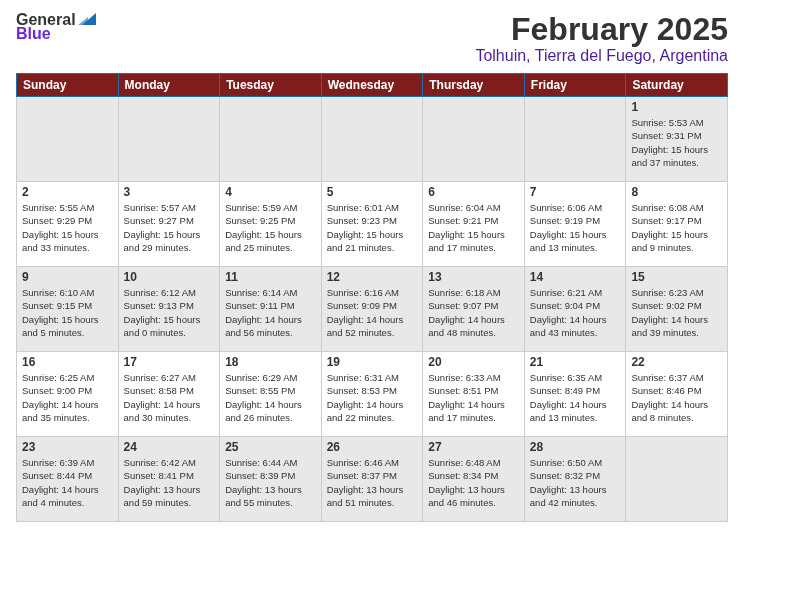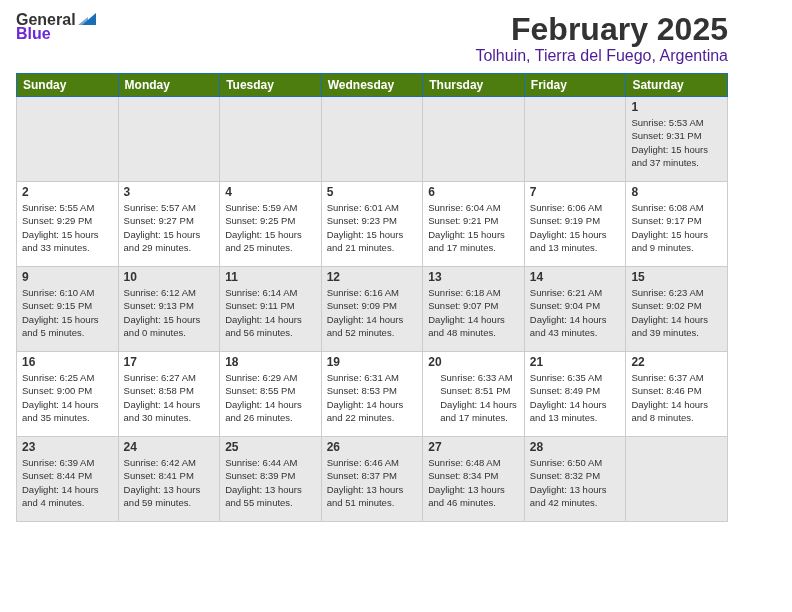--- a/index.html
+++ b/index.html
@@ -38,21 +38,21 @@
     .calendar-subtitle {
       font-size: 16px;
       color: #4c1d95;
     }
     .calendar {
       width: 100%;
       border-collapse: collapse;
       table-layout: fixed;
     }
     .calendar th {
-      background: #4d7c0f;
+      background: #7f1d1d;
       color: #fff;
       font-size: 12px;
       font-weight: bold;
       padding: 4px 6px;
       text-align: left;
       border: 1px solid #1a6eb5;
       margin-top: 12px;
     }
     .calendar td {
       border: 1px solid #ccc;
@@ -242,21 +242,21 @@
 Daylight: 14 hours and 26 minutes.</div>
           </td>
           <td>
             <span class="day-num">19</span>
             <div class="day-info" style="white-space: pre-line;">Sunrise: 6:31 AM
 Sunset: 8:53 PM
 Daylight: 14 hours and 22 minutes.</div>
           </td>
           <td>
             <span class="day-num">20</span>
-            <div class="day-info" style="white-space: pre-line; margin-left: 12px;">Sunrise: 6:33 AM
+            <div class="day-info" style="white-space: pre-line;">Sunrise: 6:33 AM
 Sunset: 8:51 PM
 Daylight: 14 hours and 17 minutes.</div>
           </td>
           <td>
             <span class="day-num">21</span>
             <div class="day-info" style="white-space: pre-line;">Sunrise: 6:35 AM
 Sunset: 8:49 PM
 Daylight: 14 hours and 13 minutes.</div>
           </td>
           <td>

